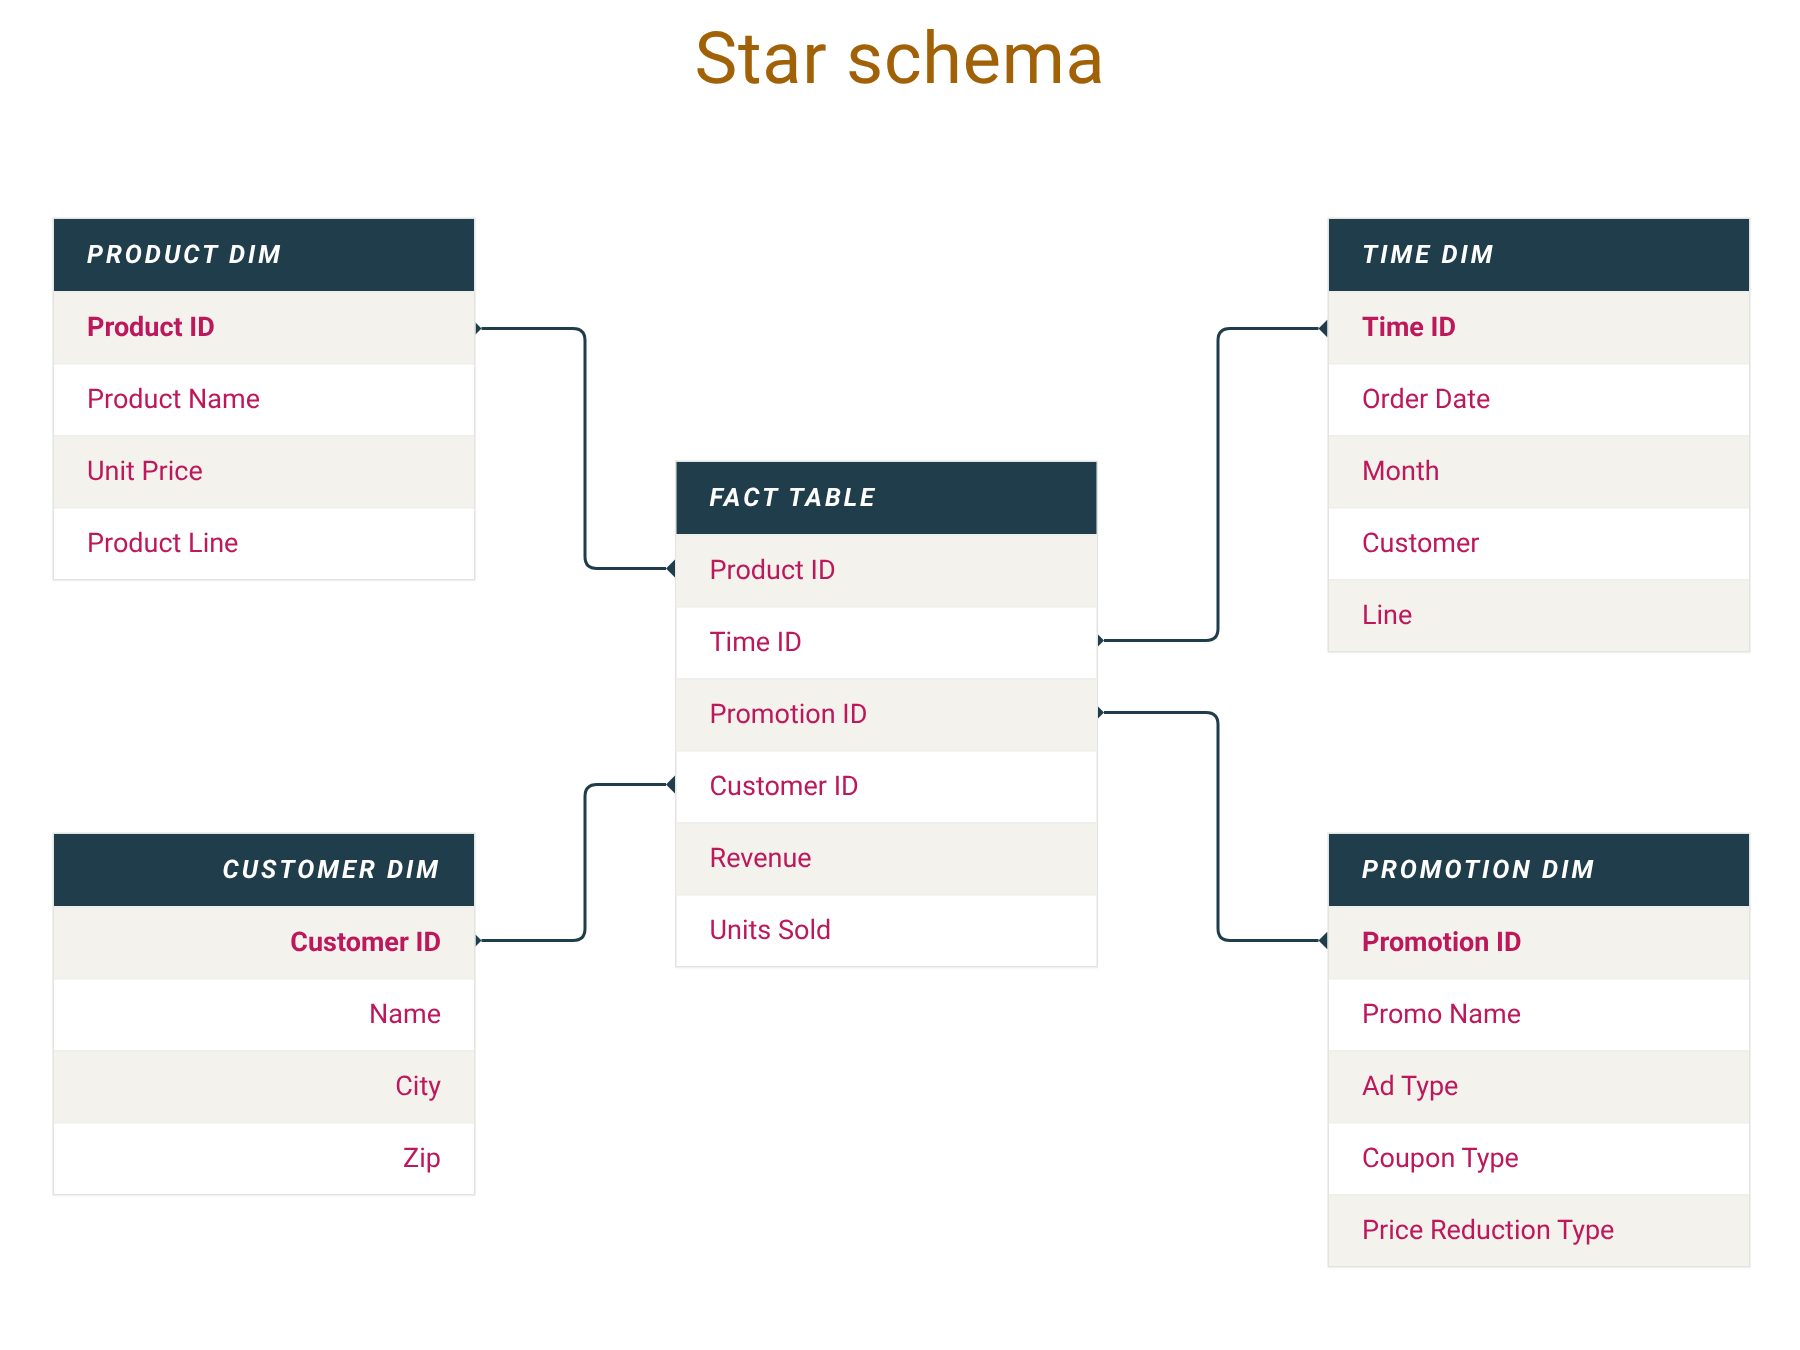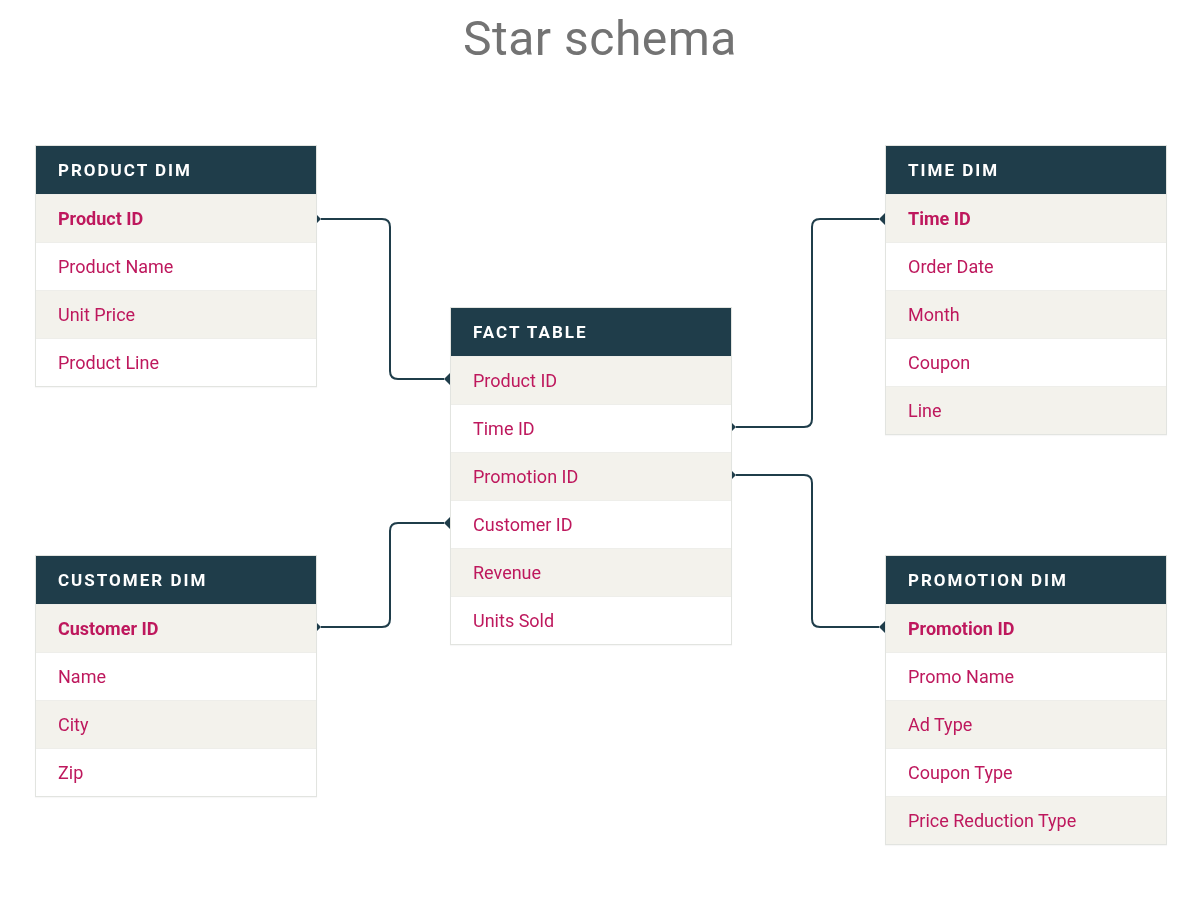--- a/index.html
+++ b/index.html
@@ -18,37 +18,38 @@
   }
   h1.title {
     position: absolute;
     top: 10px;
     left: 0;
     width: 100%;
     text-align: center;
     font-size: 48px;
     font-weight: 400;
     letter-spacing: 0.5px;
-    color: #737373;
+    color: #a16207;
     margin: 0;
   }
   .table {
     position: absolute;
     width: 280px;
     border: 1px solid #e2e4e0;
     background: #ffffff;
     box-shadow: 0 1px 1px rgba(0,0,0,0.03);
   }
   .table .header {
     background: #1f3d4a;
     color: #ffffff;
     font-weight: 700;
     letter-spacing: 2px;
     font-size: 17px;
     padding: 14px 22px;
+    font-style: italic;
   }
   .table .row {
     padding: 13px 22px;
     font-size: 18px;
     color: #be185d;
     border-top: 1px solid #eeeeea;
   }
   .table .row.alt {
     background: #f3f2ec;
   }
@@ -102,35 +103,35 @@
     <div class="row">Product Name</div>
     <div class="row alt">Unit Price</div>
     <div class="row">Product Line</div>
   </div>
 
   <div class="table" style="left:885px; top:145px;">
     <div class="header">TIME DIM</div>
     <div class="row alt key">Time ID</div>
     <div class="row">Order Date</div>
     <div class="row alt">Month</div>
-    <div class="row">Coupon</div>
+    <div class="row">Customer</div>
     <div class="row alt">Line</div>
   </div>
 
   <div class="table" style="left:450px; top:307px;">
     <div class="header">FACT TABLE</div>
     <div class="row alt">Product ID</div>
     <div class="row">Time ID</div>
     <div class="row alt">Promotion ID</div>
     <div class="row">Customer ID</div>
     <div class="row alt">Revenue</div>
     <div class="row">Units Sold</div>
   </div>
 
-  <div class="table" style="left:35px; top:555px;">
+  <div class="table" style="left:35px; top:555px;text-align:right;">
     <div class="header">CUSTOMER DIM</div>
     <div class="row alt key">Customer ID</div>
     <div class="row">Name</div>
     <div class="row alt">City</div>
     <div class="row">Zip</div>
   </div>
 
   <div class="table" style="left:885px; top:555px;">
     <div class="header">PROMOTION DIM</div>
     <div class="row alt key">Promotion ID</div>

